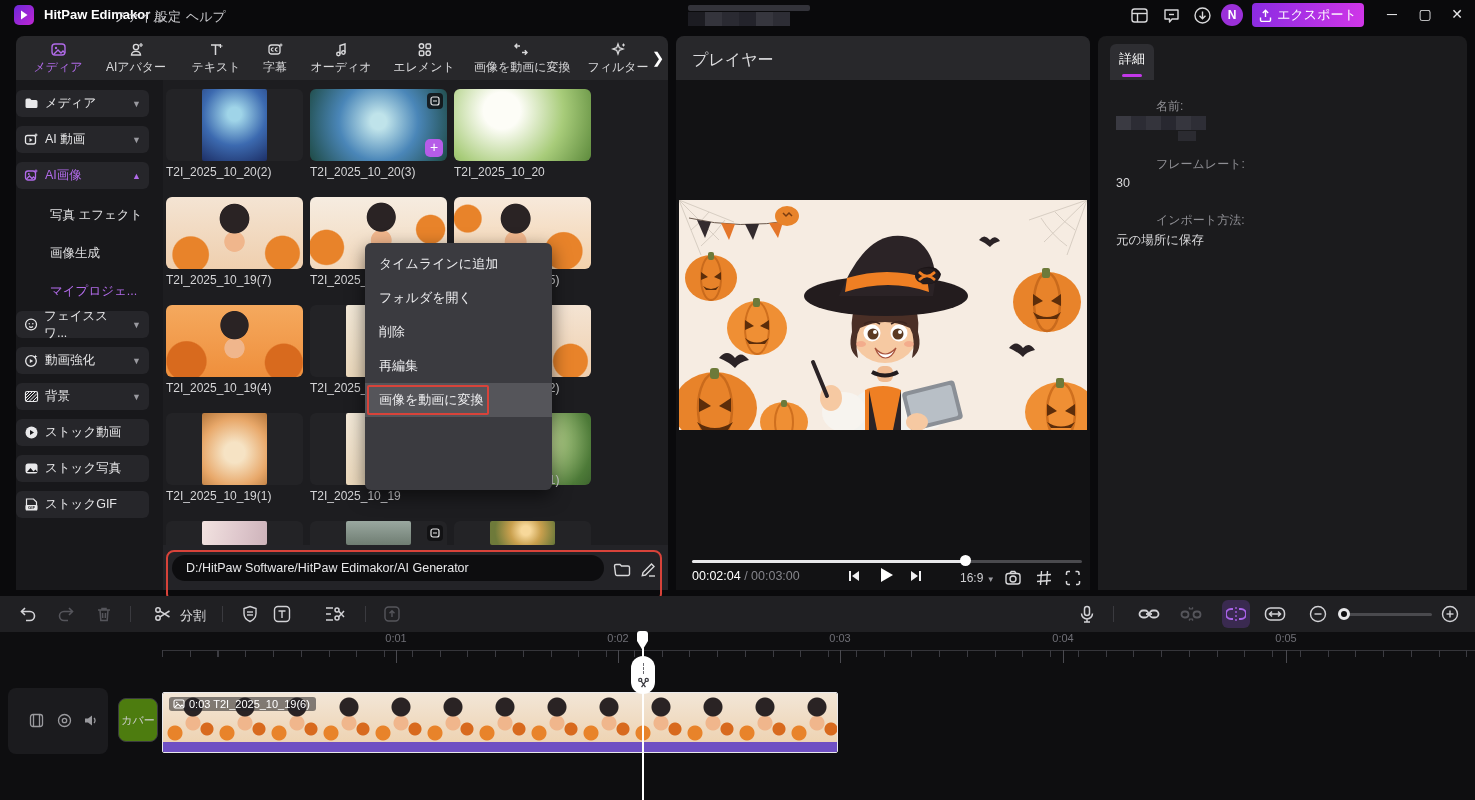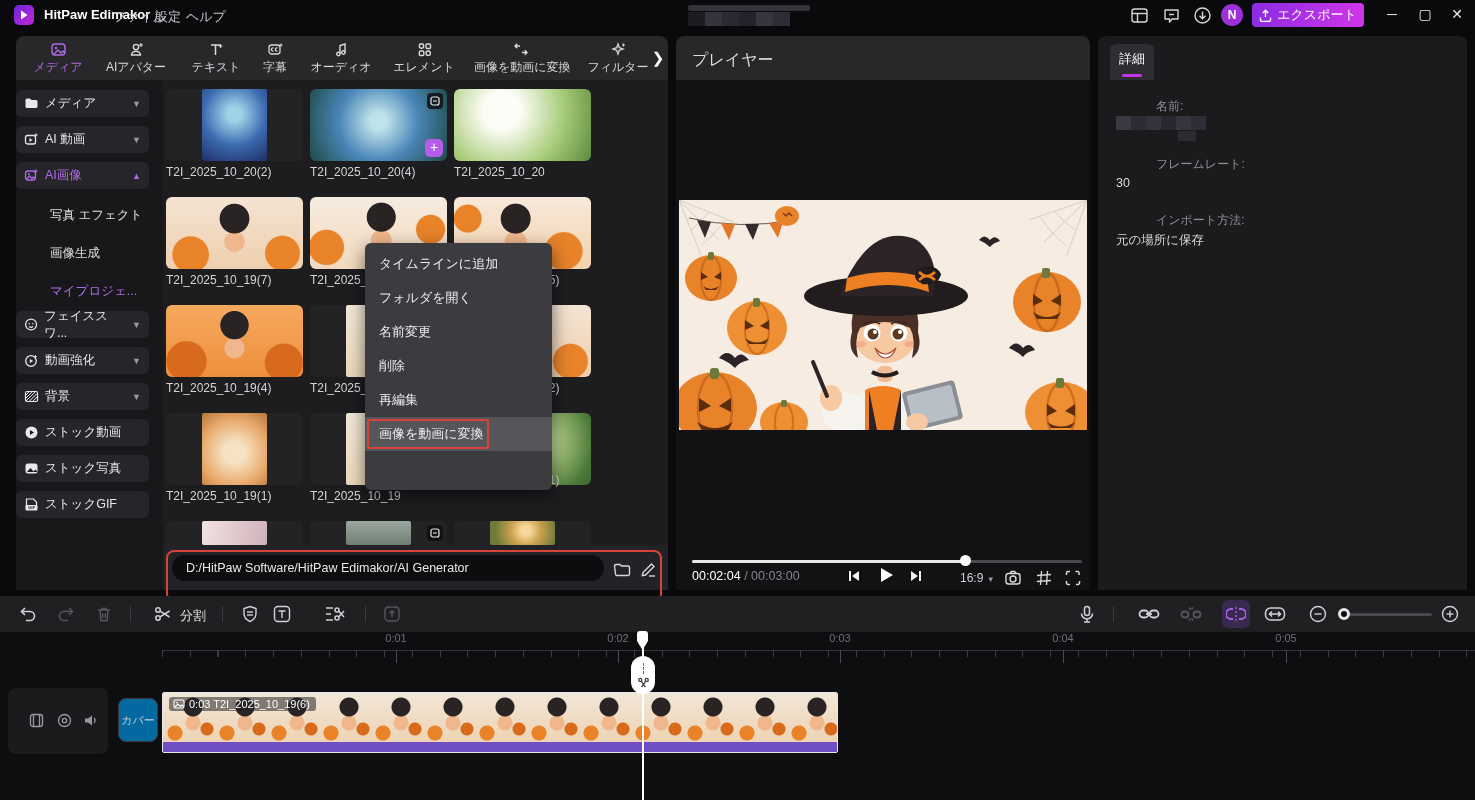--- a/index.html
+++ b/index.html
@@ -114,21 +114,21 @@
   #zoom-knob { position:absolute; left:-2px; top:-5px; width:12px; height:12px; background:#0e0e10; border:3.5px solid #e8e8ea; border-radius:50%; }
 
   
   #tl-area { position:absolute; left:0; top:632px; width:1475px; height:168px; background:#0e0e10; }
   #ruler-line { position:absolute; left:162px; top:18px; width:1313px; height:1px; background:#35353a; }
   #ruler-minors { position:absolute; left:162px; top:18px; width:1313px; height:7px; background:repeating-linear-gradient(90deg,#3c3c42 0 1px,transparent 1px 27.75px); }
   .ruler-major { position:absolute; top:18px; width:1px; height:13px; background:#4a4a50; }
   .ruler-lbl { position:absolute; top:0px; font-size:11px; color:#6f6f76; transform:translateX(-50%); }
   #track-controls { position:absolute; left:8px; top:56px; width:100px; height:66px; background:#1b1b1e; border-radius:8px; }
   #track-controls .tc-icon { position:absolute; top:24px; width:17px; height:17px; color:#9a9a9e; }
-  #cover-btn { position:absolute; left:118px; top:66px; width:40px; height:44px; background:#0369a1; border:1px solid #3a3a3e; border-radius:8px; color:#d0d0d3; font-size:11px; display:flex; align-items:center; justify-content:center; cursor:pointer; }
+  #cover-btn { position:absolute; left:118px; top:66px; width:40px; height:44px; background:#4d7c0f; border:1px solid #3a3a3e; border-radius:8px; color:#d0d0d3; font-size:11px; display:flex; align-items:center; justify-content:center; cursor:pointer; }
   #clip { position:absolute; left:162px; top:60px; width:676px; height:61px; border:1px solid #e9e9ec; border-radius:2px; overflow:hidden; cursor:pointer; }
   #clip-thumbs { position:absolute; left:0; top:0; width:100%; height:50px;
      background:
        radial-gradient(circle at 12px 40px, #e8832a 7px, transparent 8px),
        radial-gradient(circle at 44px 36px, #d86a1e 6px, transparent 7px),
        radial-gradient(circle at 30px 14px, #2a2324 9px, transparent 10px),
        radial-gradient(circle at 30px 30px, #f0b68c 7px, transparent 8px),
        linear-gradient(#f2e6d7,#eed3b2);
      background-size:52px 50px; }
   #clip-bar { position:absolute; left:0; bottom:0; width:100%; height:10px; background:#6f4fc3; }
@@ -376,21 +376,21 @@
             <rect x="1" y="1" width="8" height="8" rx="2"></rect>
             <line x1="3" y1="5" x2="7" y2="5"></line>
           </svg>
         </div>
       <div class="badge-plus">+</div>
     </div>
     <div class="thumb" style="left:291px;top:9px">
         <div class="art a-garden"></div>
       </div>
     <div class="thumb-label" style="left:3px;top:85px">T2I_2025_10_20(2)</div>
-    <div class="thumb-label" style="left:147px;top:85px">T2I_2025_10_20(4)</div>
+    <div class="thumb-label" style="left:147px;top:85px">T2I_2025_10_20(3)</div>
     <div class="thumb-label" style="left:291px;top:85px">T2I_2025_10_20</div>
 
     <div class="thumb" style="left:3px;top:117px">
         <div class="art a-witch1"></div>
       </div>
     <div class="thumb" style="left:147px;top:117px">
         <div class="art a-witch2"></div>
       </div>
     <div class="thumb" style="left:291px;top:117px">
         <div class="art a-witch3"></div>
@@ -643,21 +643,20 @@
     <div id="dt-name-redacted2" style="left:80px;top:95px"></div>
     <div class="dt-label" style="top:120px">フレームレート:</div>
     <div class="dt-value" style="top:140px">30</div>
     <div class="dt-label" style="top:176px">インポート方法:</div>
     <div class="dt-value" style="top:196px">元の場所に保存</div>
   </div>
 
   <div id="ctx-menu">
     <div class="ctx-item">タイムラインに追加</div>
     <div class="ctx-item">フォルダを開く</div>
-    <div class="ctx-item">名前変更</div>
     <div class="ctx-item">削除</div>
     <div class="ctx-item">再編集</div>
     <div class="ctx-item hl">
       <span>画像を動画に変換</span>
       <div id="ctx-redbox"></div>
     </div>
   </div>
 
   <div id="tl-toolbar">
     <div class="tt-icon" style="left:18px">

